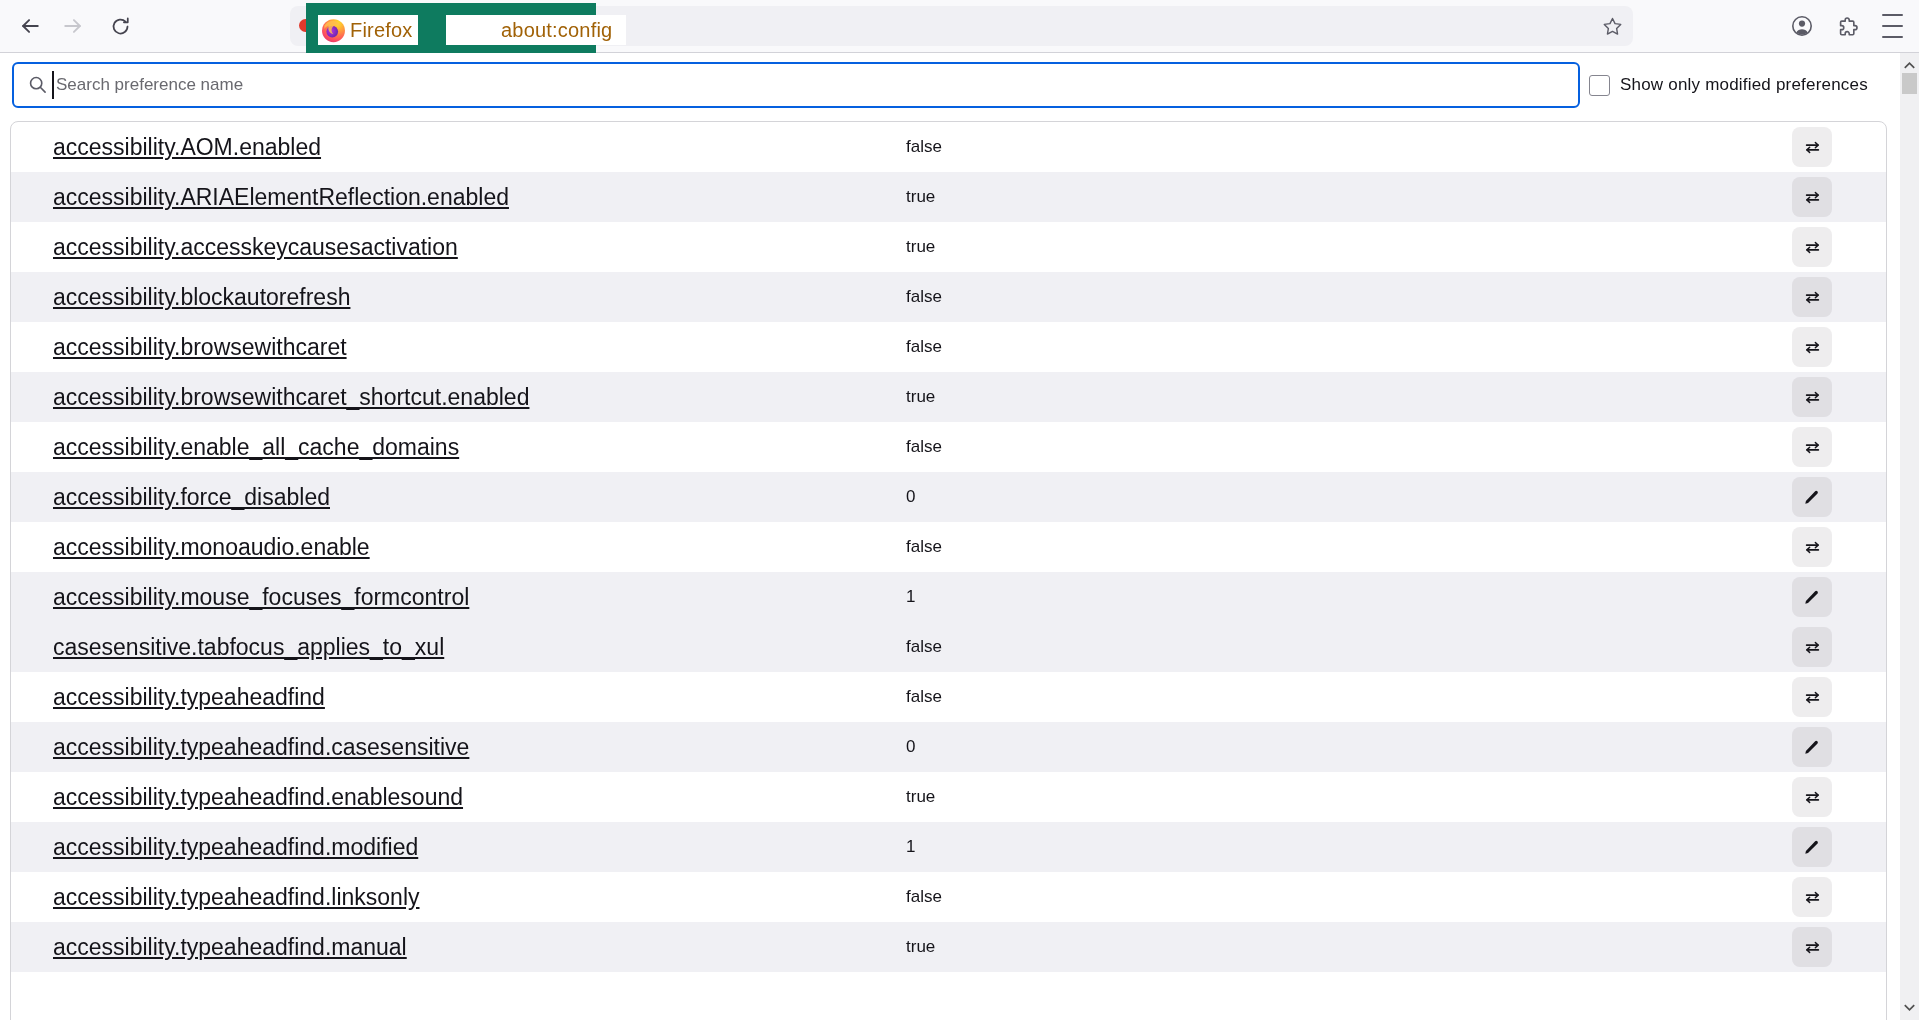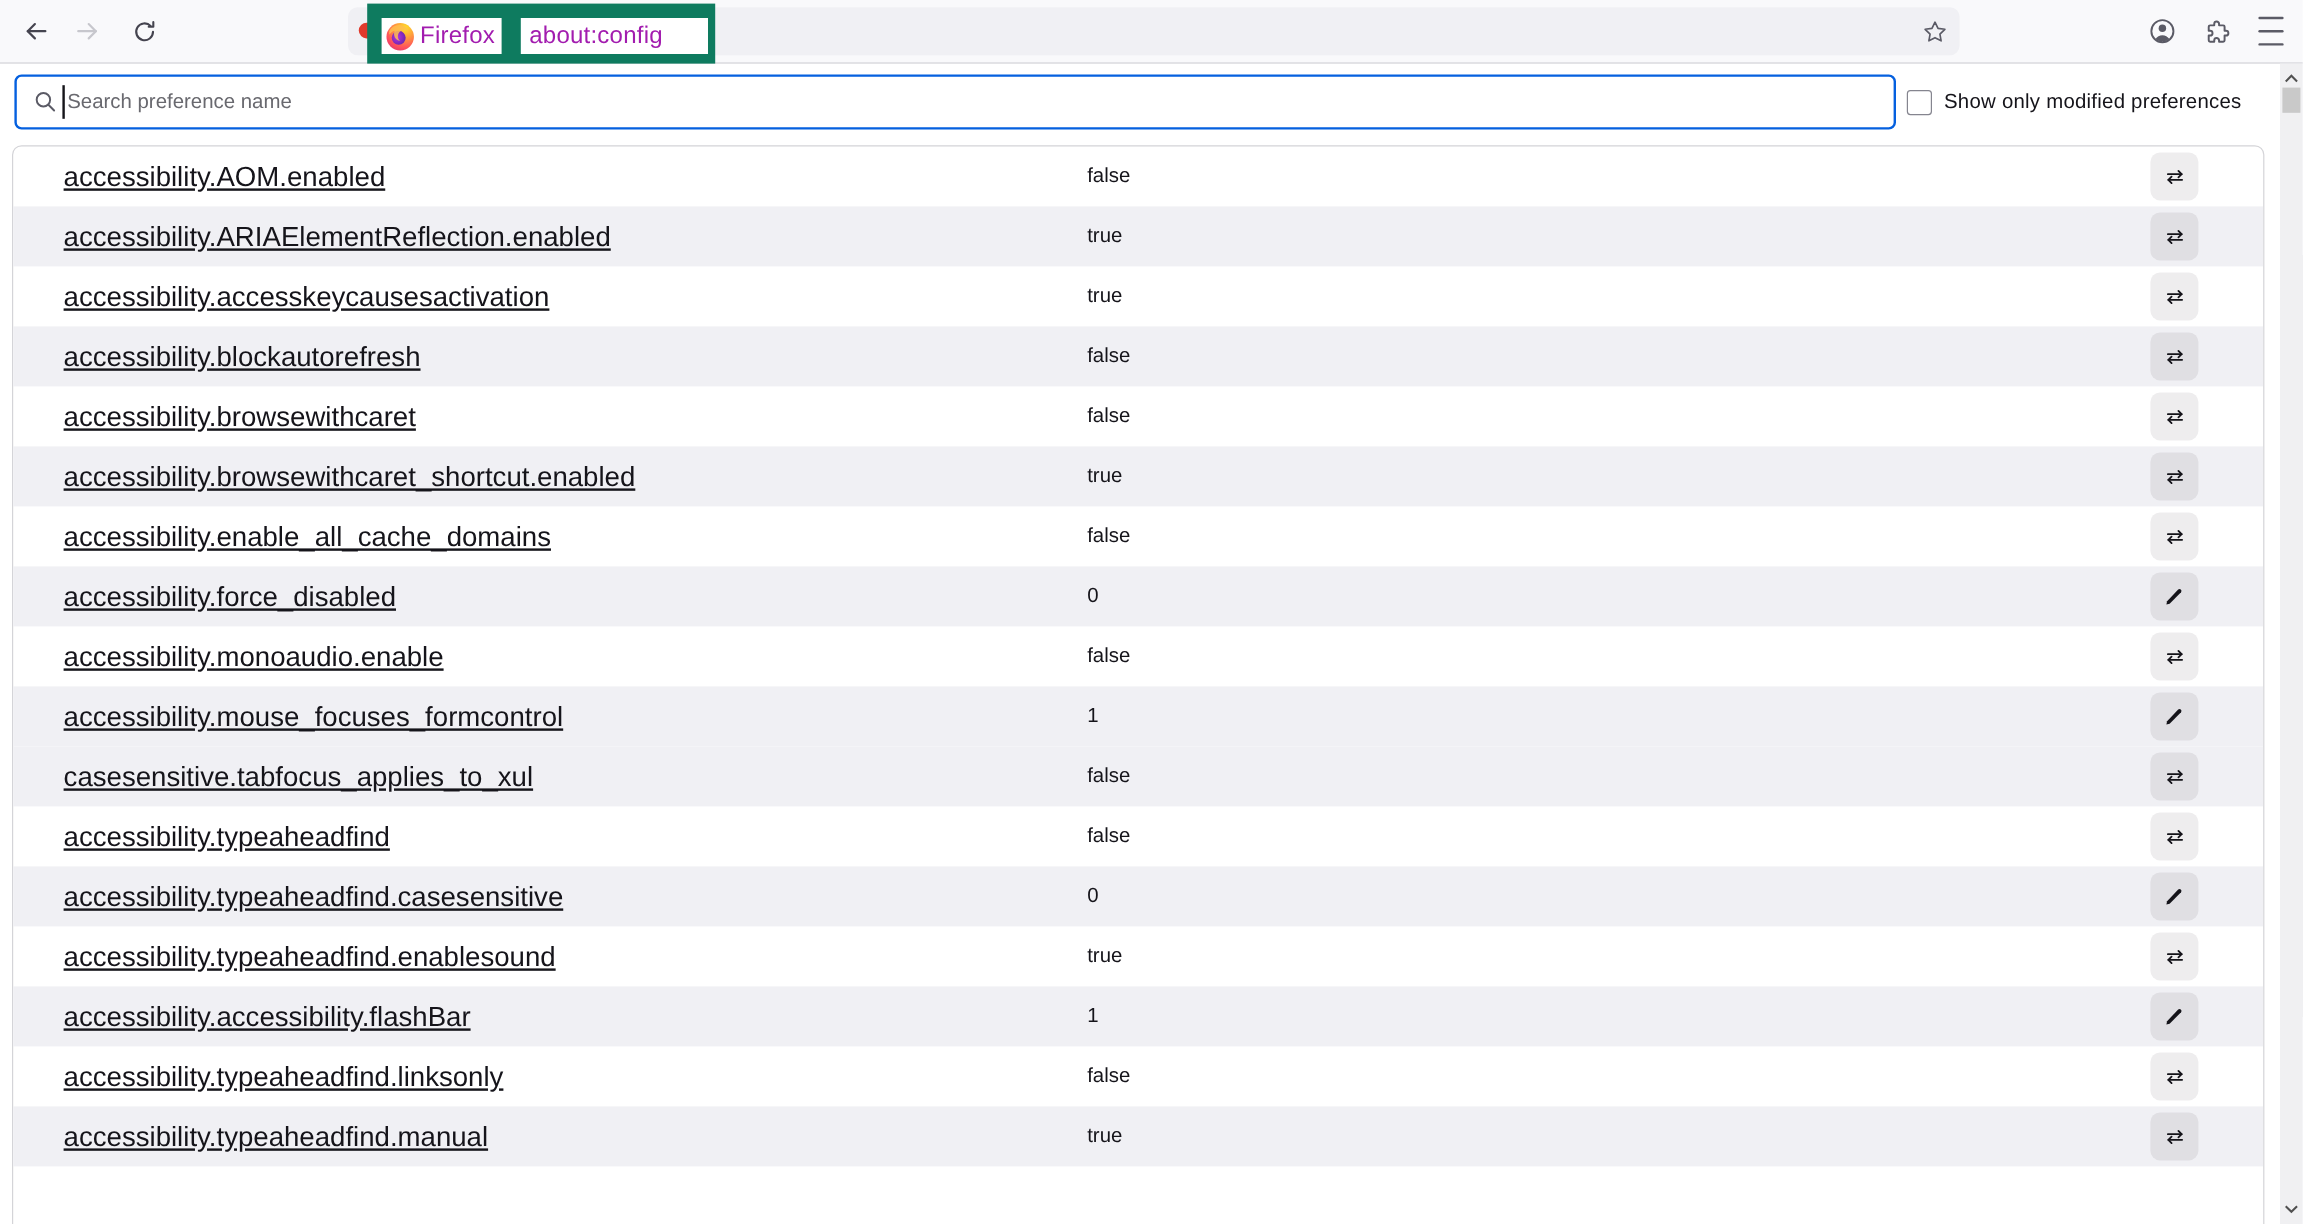--- a/index.html
+++ b/index.html
@@ -12,22 +12,22 @@
   .tb-btn{position:absolute;top:8px;width:36px;height:36px;display:flex;align-items:center;justify-content:center;border-radius:6px;}
   .urlbar{position:absolute;left:290px;top:6px;width:1343px;height:40px;background:#f0f0f4;border-radius:8px;}
   .star-btn{position:absolute;left:1596px;top:10px;width:32px;height:32px;display:flex;align-items:center;justify-content:center;}
   .hamburger span{display:block;width:21px;height:2px;background:#5b5b66;border-radius:1px;margin:4.5px 0;}
   
   .logo-sliver{position:absolute;left:299px;top:19px;width:8px;height:13px;background:#e0392c;border-radius:7px 0 0 7px;z-index:5;}
   
   .annotation{position:absolute;left:306px;top:3px;width:290px;height:50px;background:var(--annotation-green,#0e7b5f);z-index:10;}
   .chip{position:absolute;top:12px;height:30px;background:#ffffff;display:flex;align-items:center;}
   .chip1{left:12px;width:100px;}
-  .chip2{left:128px;width:156px;}
-  .chip-text{font-size:20px;letter-spacing:.2px;color:#a21caf;white-space:nowrap;}
+  .chip2{left:140px;width:132px;padding-left:48px;}
+  .chip-text{font-size:20px;letter-spacing:.2px;color:#a16207;white-space:nowrap;}
   .fx-logo{margin:0 4px 0 3px;width:25px;height:25px;}
   
   .search-wrap{position:absolute;left:12px;top:62px;width:1568px;height:46px;}
   .search-input{
     box-sizing:border-box;width:100%;height:100%;border:2px solid var(--focus-blue,#0560df);
     border-radius:6px;padding:0 10px 0 42px;font-family:"Liberation Sans",sans-serif;
     font-size:17px;color:#000000;background:#fff;outline:none;
   }
   .search-input::placeholder{color:#69696f;opacity:1;}
   .search-icon{position:absolute;left:16px;top:13px;}
@@ -320,21 +320,21 @@
       <svg class="ic-toggle" width="19" height="19" viewBox="0 0 24 24" fill="none" stroke="#15141a" stroke-width="1.9" stroke-linecap="round" stroke-linejoin="round">
           <path d="M4.5 9h14.5"></path>
           <path d="M15.6 5.6 19 9l-3.4 3.4"></path>
           <path d="M19.5 15H5"></path>
           <path d="M8.4 11.6 5 15l3.4 3.4"></path>
         </svg>
 
     </button>
   </div>
     <div class="pref-row alt">
-    <span class="pref-name">accessibility.accessibility.flashBar</span>
+    <span class="pref-name">accessibility.typeaheadfind.modified</span>
     <span class="pref-value">1</span>
     <button class="pref-btn">
 
       <svg class="ic-edit" width="18" height="18" viewBox="0 0 24 24" fill="#15141a">
           <path d="M3.9 17.3 3.1 20.9l3.6-.8L19.4 7.4a2.3 2.3 0 0 0-3.2-3.2L3.9 17.3z"></path>
         </svg>
     </button>
   </div>
     <div class="pref-row">
     <span class="pref-name">accessibility.typeaheadfind.linksonly</span>

